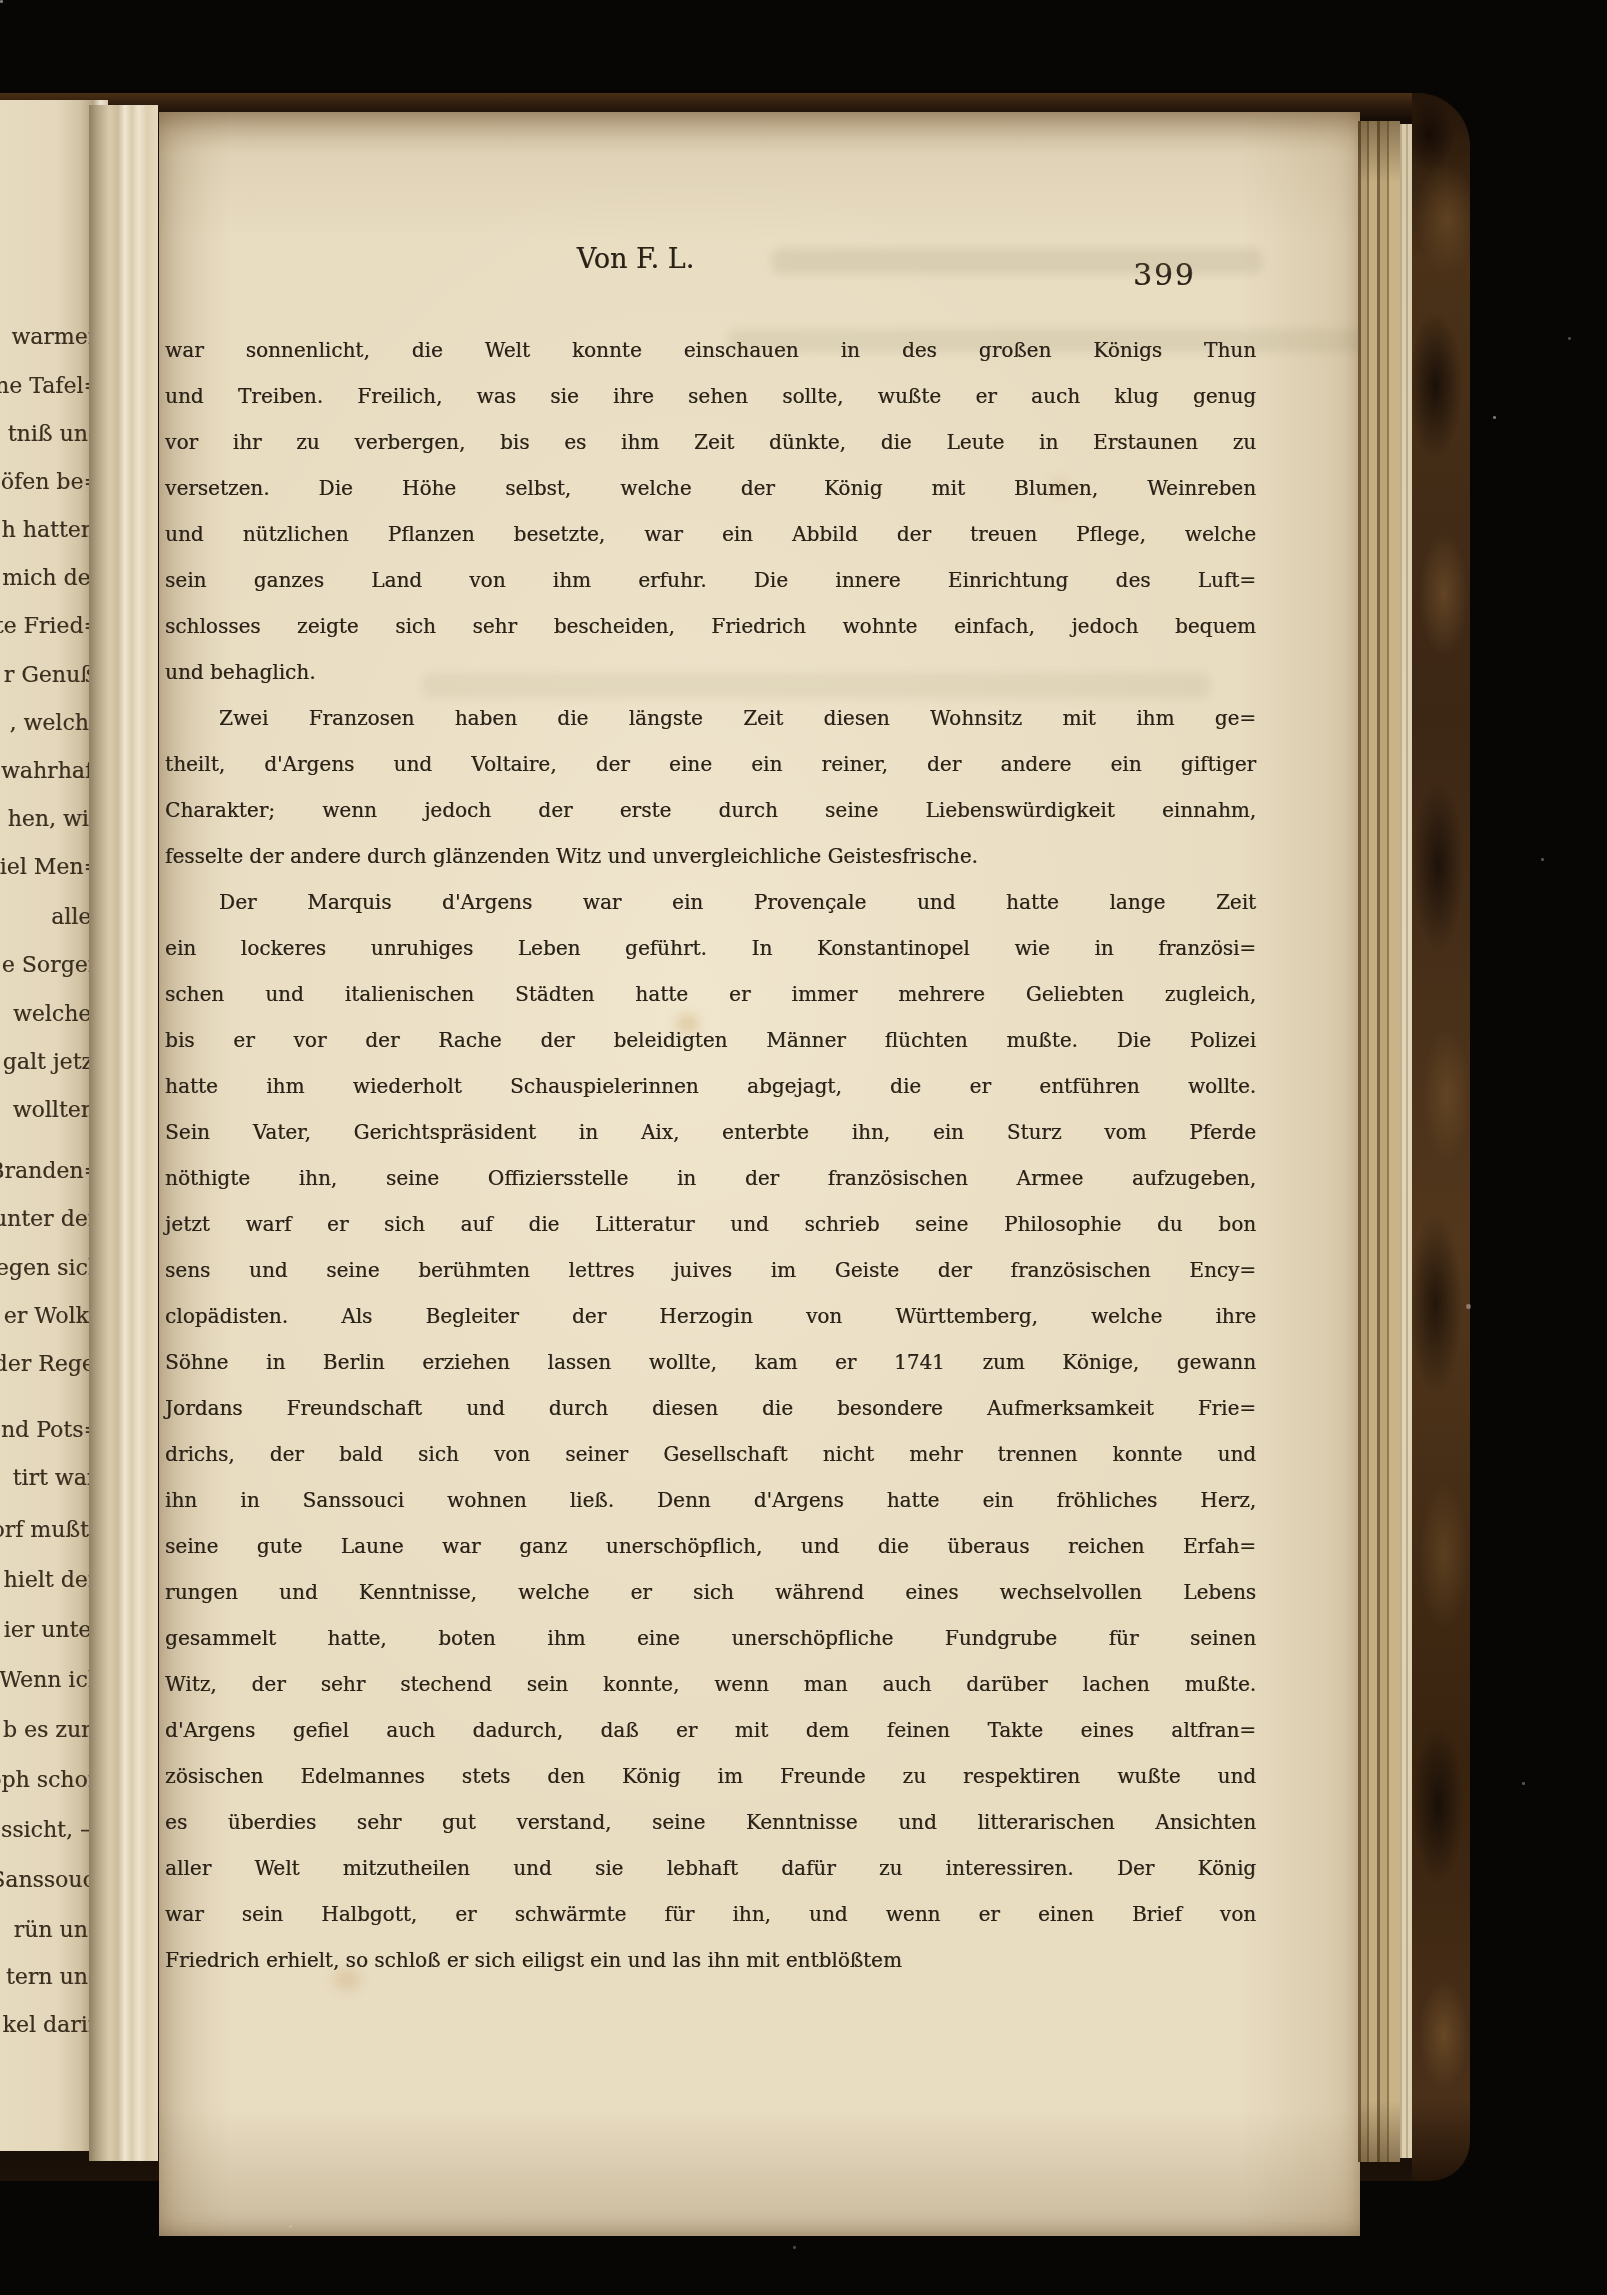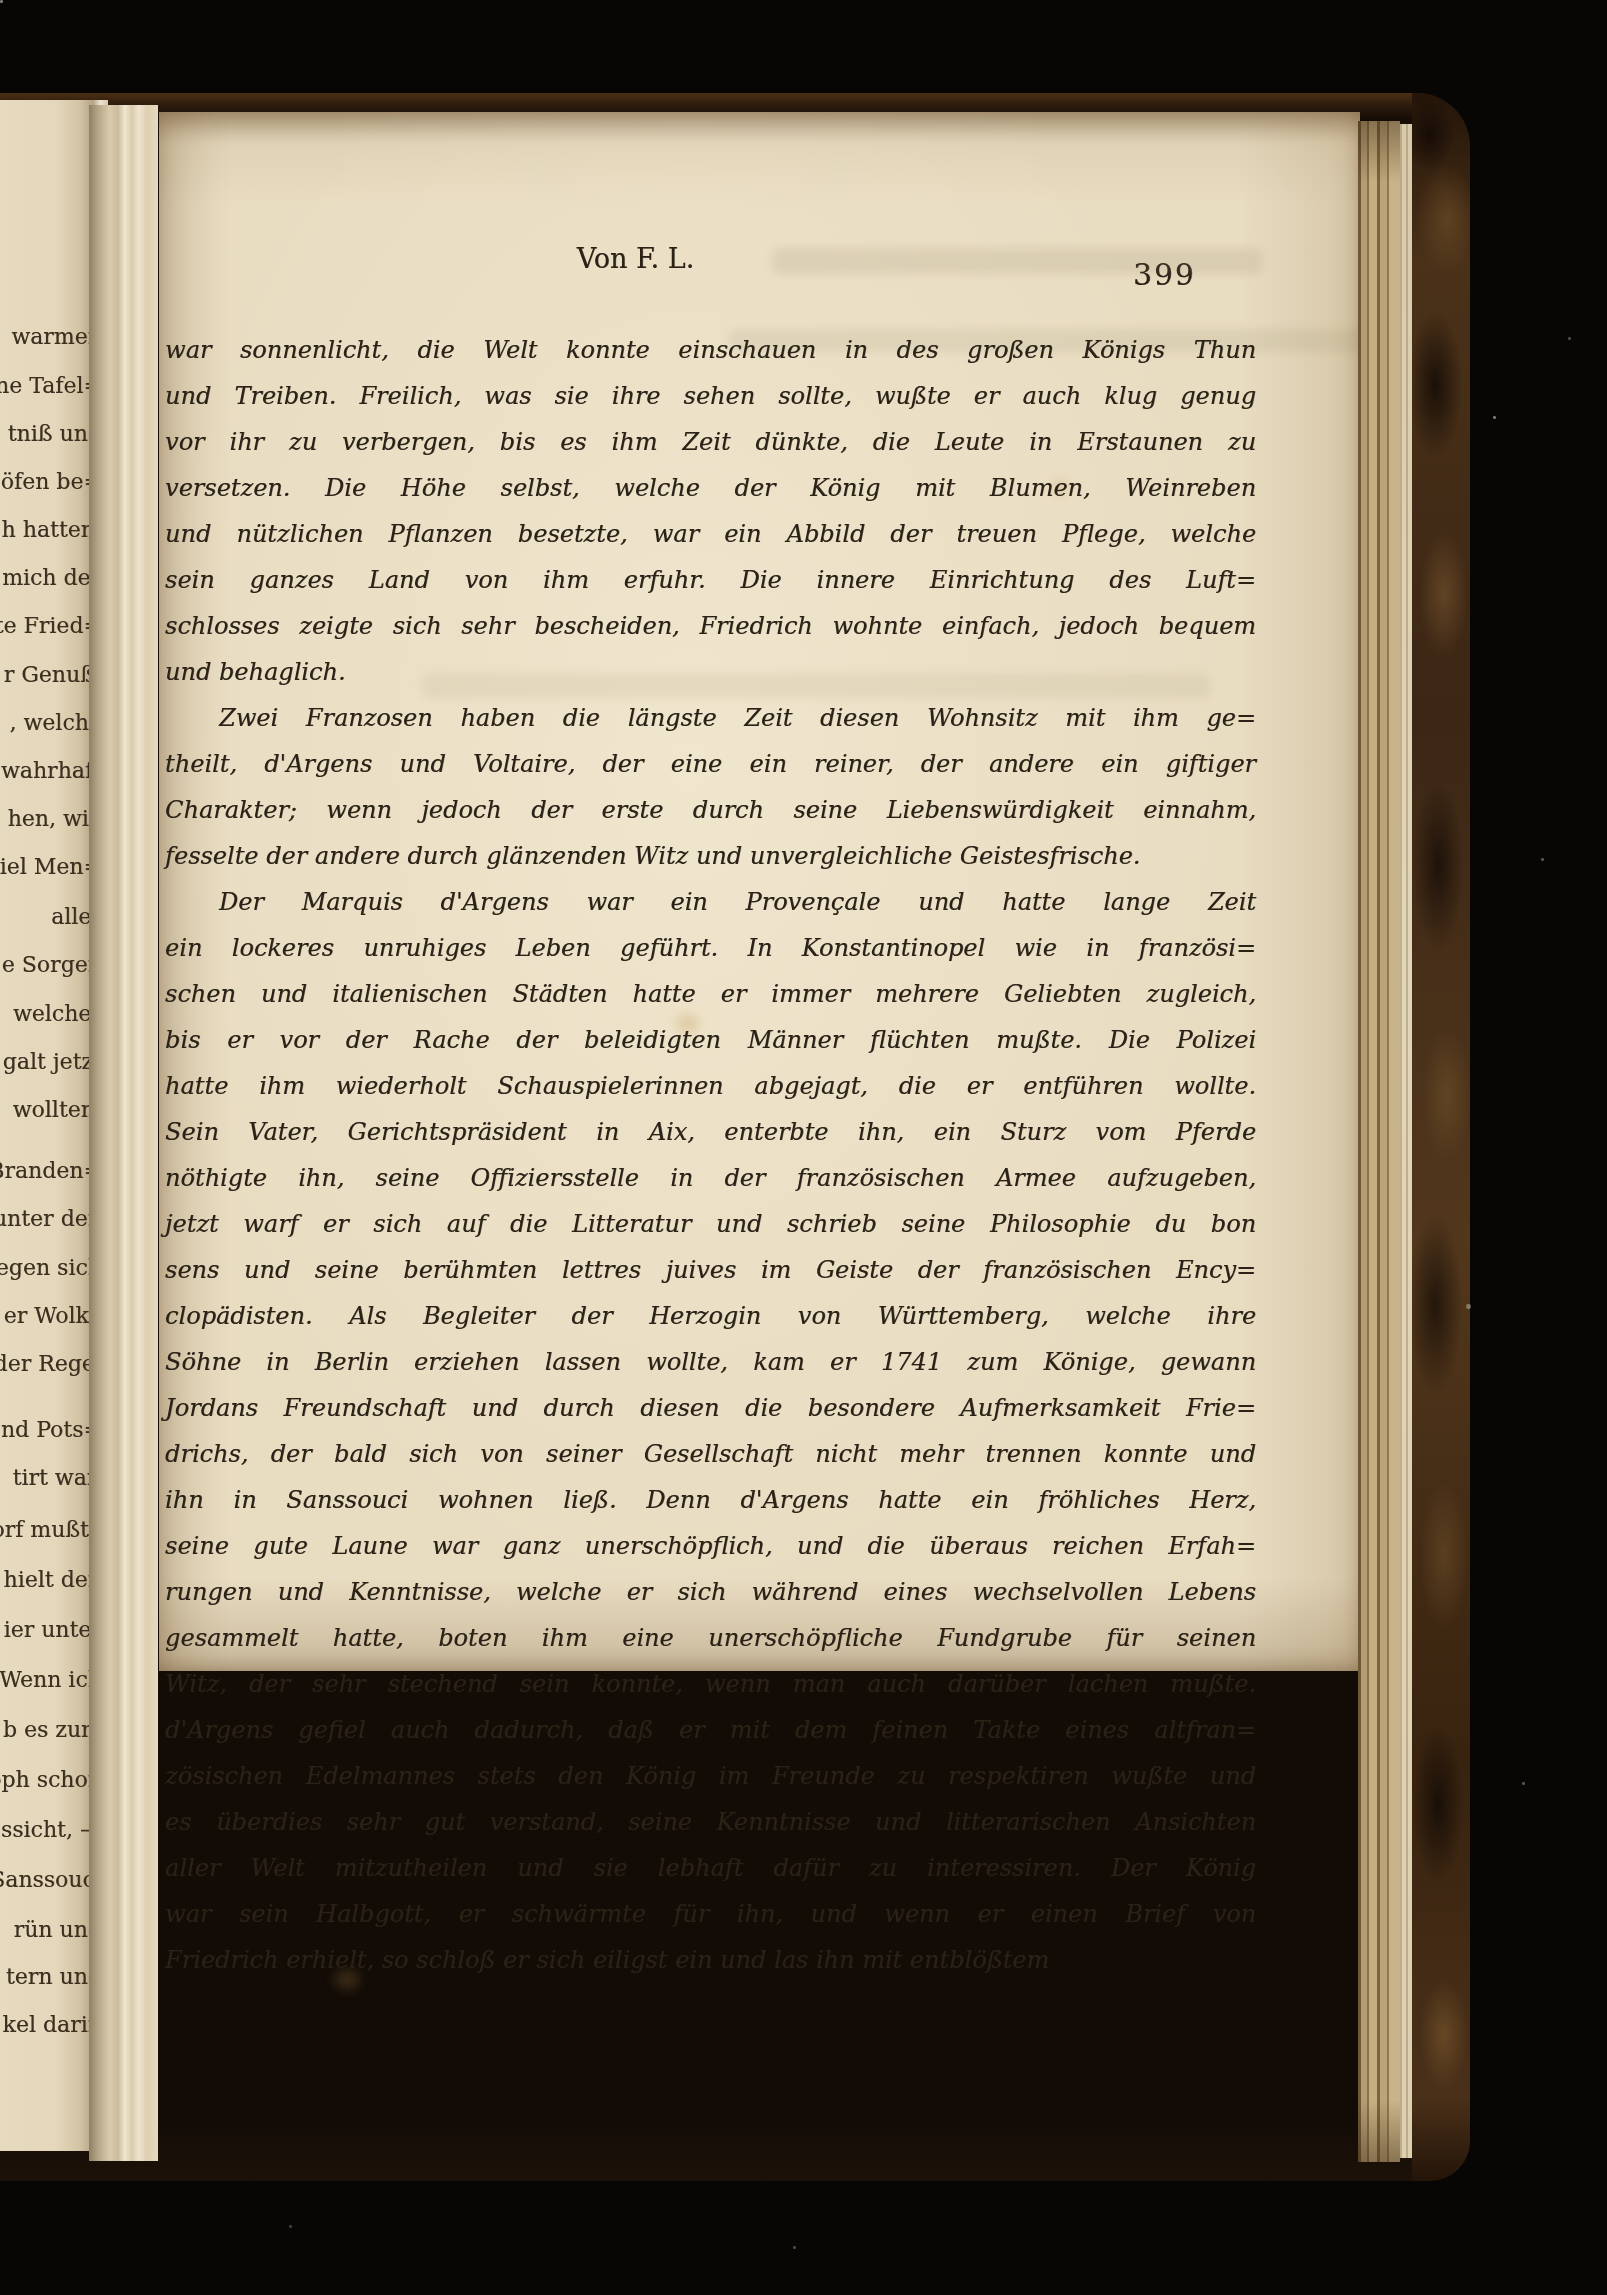--- a/index.html
+++ b/index.html
@@ -38,21 +38,21 @@
   }
   
   .gutter{
     position:absolute;left:89px;top:105px;width:69px;height:2056px;
     background:linear-gradient(90deg,
       #8f7f63 0%,#b3a384 12%,#d9cbad 30%,#cbbc9d 42%,#f0e7d2 52%,
       #d9cbad 62%,#eee4ce 72%,#ddcfb2 84%,#e6dabf 100%);
   }
   
   .main-page{
-    position:absolute;left:159px;top:112px;width:1201px;height:1559px;
+    position:absolute;left:159px;top:112px;width:1201px;height:2124px;
     background:
       radial-gradient(ellipse 788px 1226px at 44% 42%, rgba(255,248,228,.35) 0%, rgba(255,248,228,0) 70%),
       linear-gradient(90deg, rgba(140,110,70,.18) 0%, rgba(140,110,70,0) 6%, rgba(140,110,70,0) 90%, rgba(150,120,75,.22) 100%),
       linear-gradient(180deg, rgba(120,90,50,.33) 0%, rgba(120,90,50,.08) 2%, rgba(120,90,50,0) 6%, rgba(120,90,50,0) 94%, rgba(110,80,45,.25) 100%),
       var(--paper);
     box-shadow:
       inset 23px 0 40px -19px rgba(120,95,60,.38),
       inset -16px 0 26px -14px rgba(130,100,60,.30),
       inset 0 21px 26px -14px rgba(100,75,45,.42),
       inset 0 -12.3px 19px -10.5px rgba(100,75,45,.40);
@@ -66,24 +66,23 @@
     position:absolute;left:974px;top:132px;width:79px;height:37px;
     font-size:30px;letter-spacing:1.8px;color:var(--ink);
     text-shadow:0.4px 0.3px 0.4px rgba(42,34,23,.5);
     margin-top:13px;
   }
   .text-block{
     position:absolute;left:6.1px;top:215px;width:1091px;
     color:var(--ink);
   }
   .line{
-    height:46px;line-height:46px;font-size:24px;white-space:nowrap;
+    height:46px;line-height:46px;font-size:20px;white-space:nowrap;
     text-align:justify;text-align-last:justify;
     text-shadow:0.5px 0.3px 0.4px rgba(42,34,23,.55);
-    font-style:italic;
   }
   .line.indent{text-indent:54px;}
   .line.end{text-align-last:left;white-space:normal;}
   
   .ghost{position:absolute;background:rgba(145,133,98,.16);filter:blur(4.4px);border-radius:8.8px;}
   .g1{left:613px;top:136px;width:490px;height:26px;}
   .g2{left:569px;top:217px;width:666px;height:23px;background:rgba(140,128,92,.13);}
   .g3{left:263px;top:561px;width:788px;height:24.5px;background:rgba(140,128,92,.10);}
   .stain{position:absolute;border-radius:50%;filter:blur(5.3px);}
   .s1{left:517px;top:902px;width:23px;height:19px;background:rgba(190,140,70,.28);}

